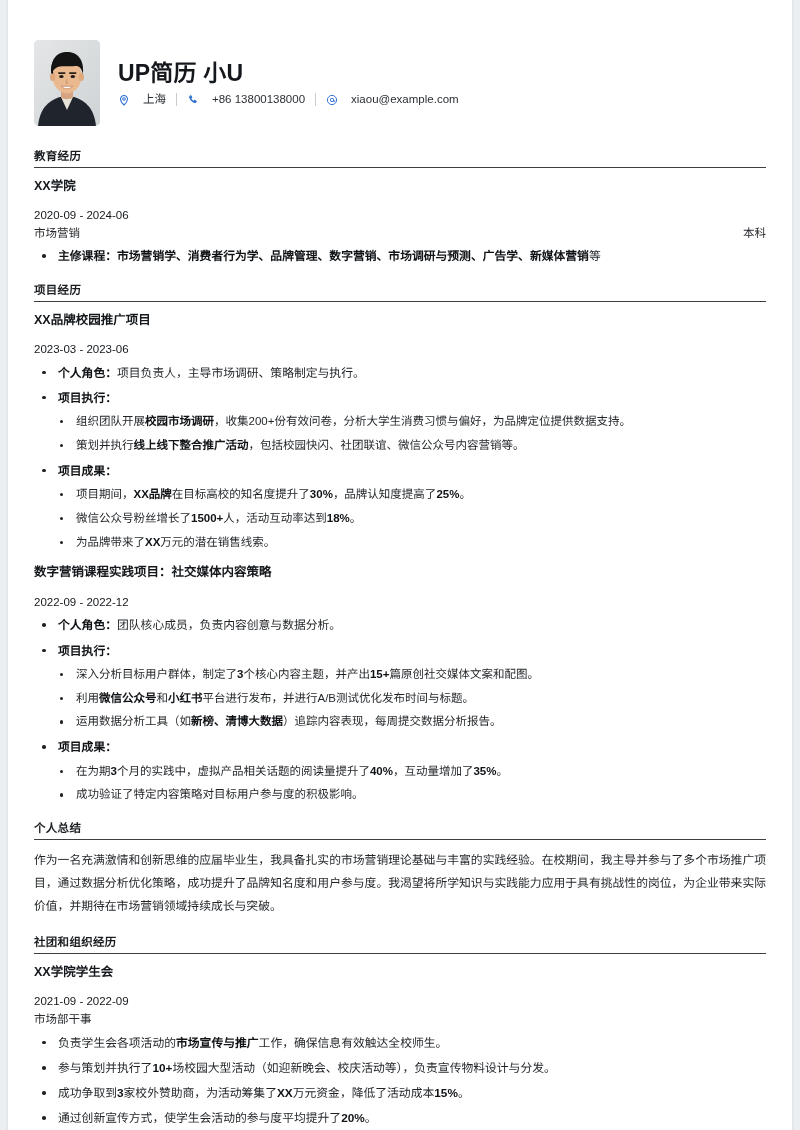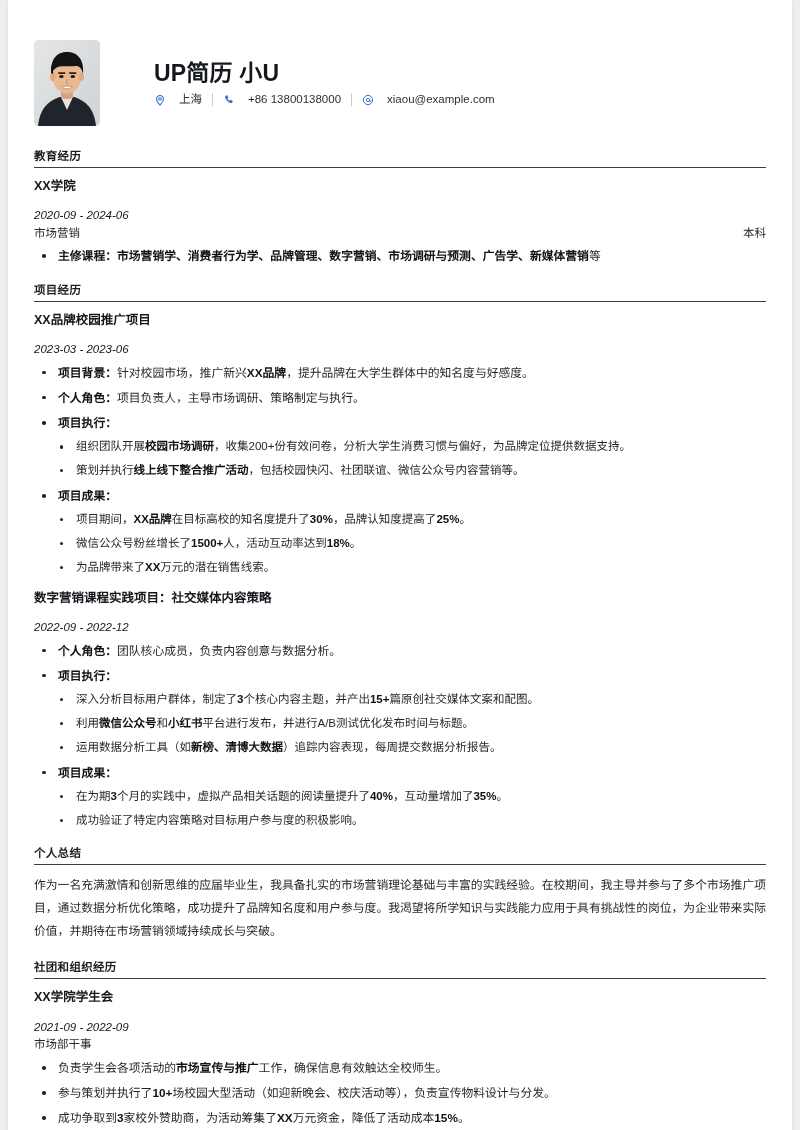--- a/index.html
+++ b/index.html
@@ -39,21 +39,21 @@
   .photo {
     width: 66px;
     height: 86px;
     border-radius: 5px;
     overflow: hidden;
     flex: 0 0 auto;
     background: #d9dcdd;
     position: relative;
   }
   .photo svg { display: block; width: 100%; height: 100%; }
-  .id-block { flex: 1 1 auto; min-width: 0; margin-left: 36px; }
+  .id-block { flex: 1 1 auto; min-width: 0; }
   .name {
     font-size: 23px;
     font-weight: 600;
     letter-spacing: .2px;
     line-height: 1.2;
     color: #14181c;
     margin: 0 0 6px 0;
   }
   .contact {
     display: flex;
@@ -110,21 +110,20 @@
     color: #14181c;
     line-height: 1.45;
   }
   .entry-date {
     font-size: 11.5px;
     font-weight: 400;
     color: #14181c;
     white-space: nowrap;
     text-align: right;
     line-height: 1.45;
-    font-style: italic;
   }
   .entry-sub {
     display: flex;
     justify-content: space-between;
     align-items: baseline;
     gap: 0;
     margin-top: 1px;
   }
   .entry-role {
     font-size: 11.5px;
@@ -307,21 +306,20 @@
     <div class="section">
       <div class="sec-title">项目经历</div>
       <div class="sec-rule"></div>
       <div>
           <div class="entry">
             <div class="entry-head">
               <div class="entry-org">XX品牌校园推广项目</div>
               <div class="entry-date">2023-03 - 2023-06</div>
             </div>
             <ul class="bl">
-              <li><strong>项目背景：</strong><span>针对校园市场，推广新兴</span><strong>XX品牌</strong><span>，提升品牌在大学生群体中的知名度与好感度。</span></li>
               <li><strong>个人角色：</strong><span>项目负责人，主导市场调研、策略制定与执行。</span></li>
               <li><strong>项目执行：</strong><ul class="bl2">
                   <li><span>组织团队开展</span><strong>校园市场调研</strong><span>，收集200+份有效问卷，分析大学生消费习惯与偏好，为品牌定位提供数据支持。</span></li>
                   <li><span>策划并执行</span><strong>线上线下整合推广活动</strong><span>，包括校园快闪、社团联谊、微信公众号内容营销等。</span></li>
                 </ul></li>
               <li><strong>项目成果：</strong><ul class="bl2">
                   <li><span>项目期间，</span><strong>XX品牌</strong><span>在目标高校的知名度提升了</span><strong>30%</strong><span>，品牌认知度提高了</span><strong>25%</strong><span>。</span></li>
                   <li><span>微信公众号粉丝增长了</span><strong>1500+</strong><span>人，活动互动率达到</span><strong>18%</strong><span>。</span></li>
                   <li><span>为品牌带来了</span><strong>XX</strong><span>万元的潜在销售线索。</span></li>
                 </ul></li>

